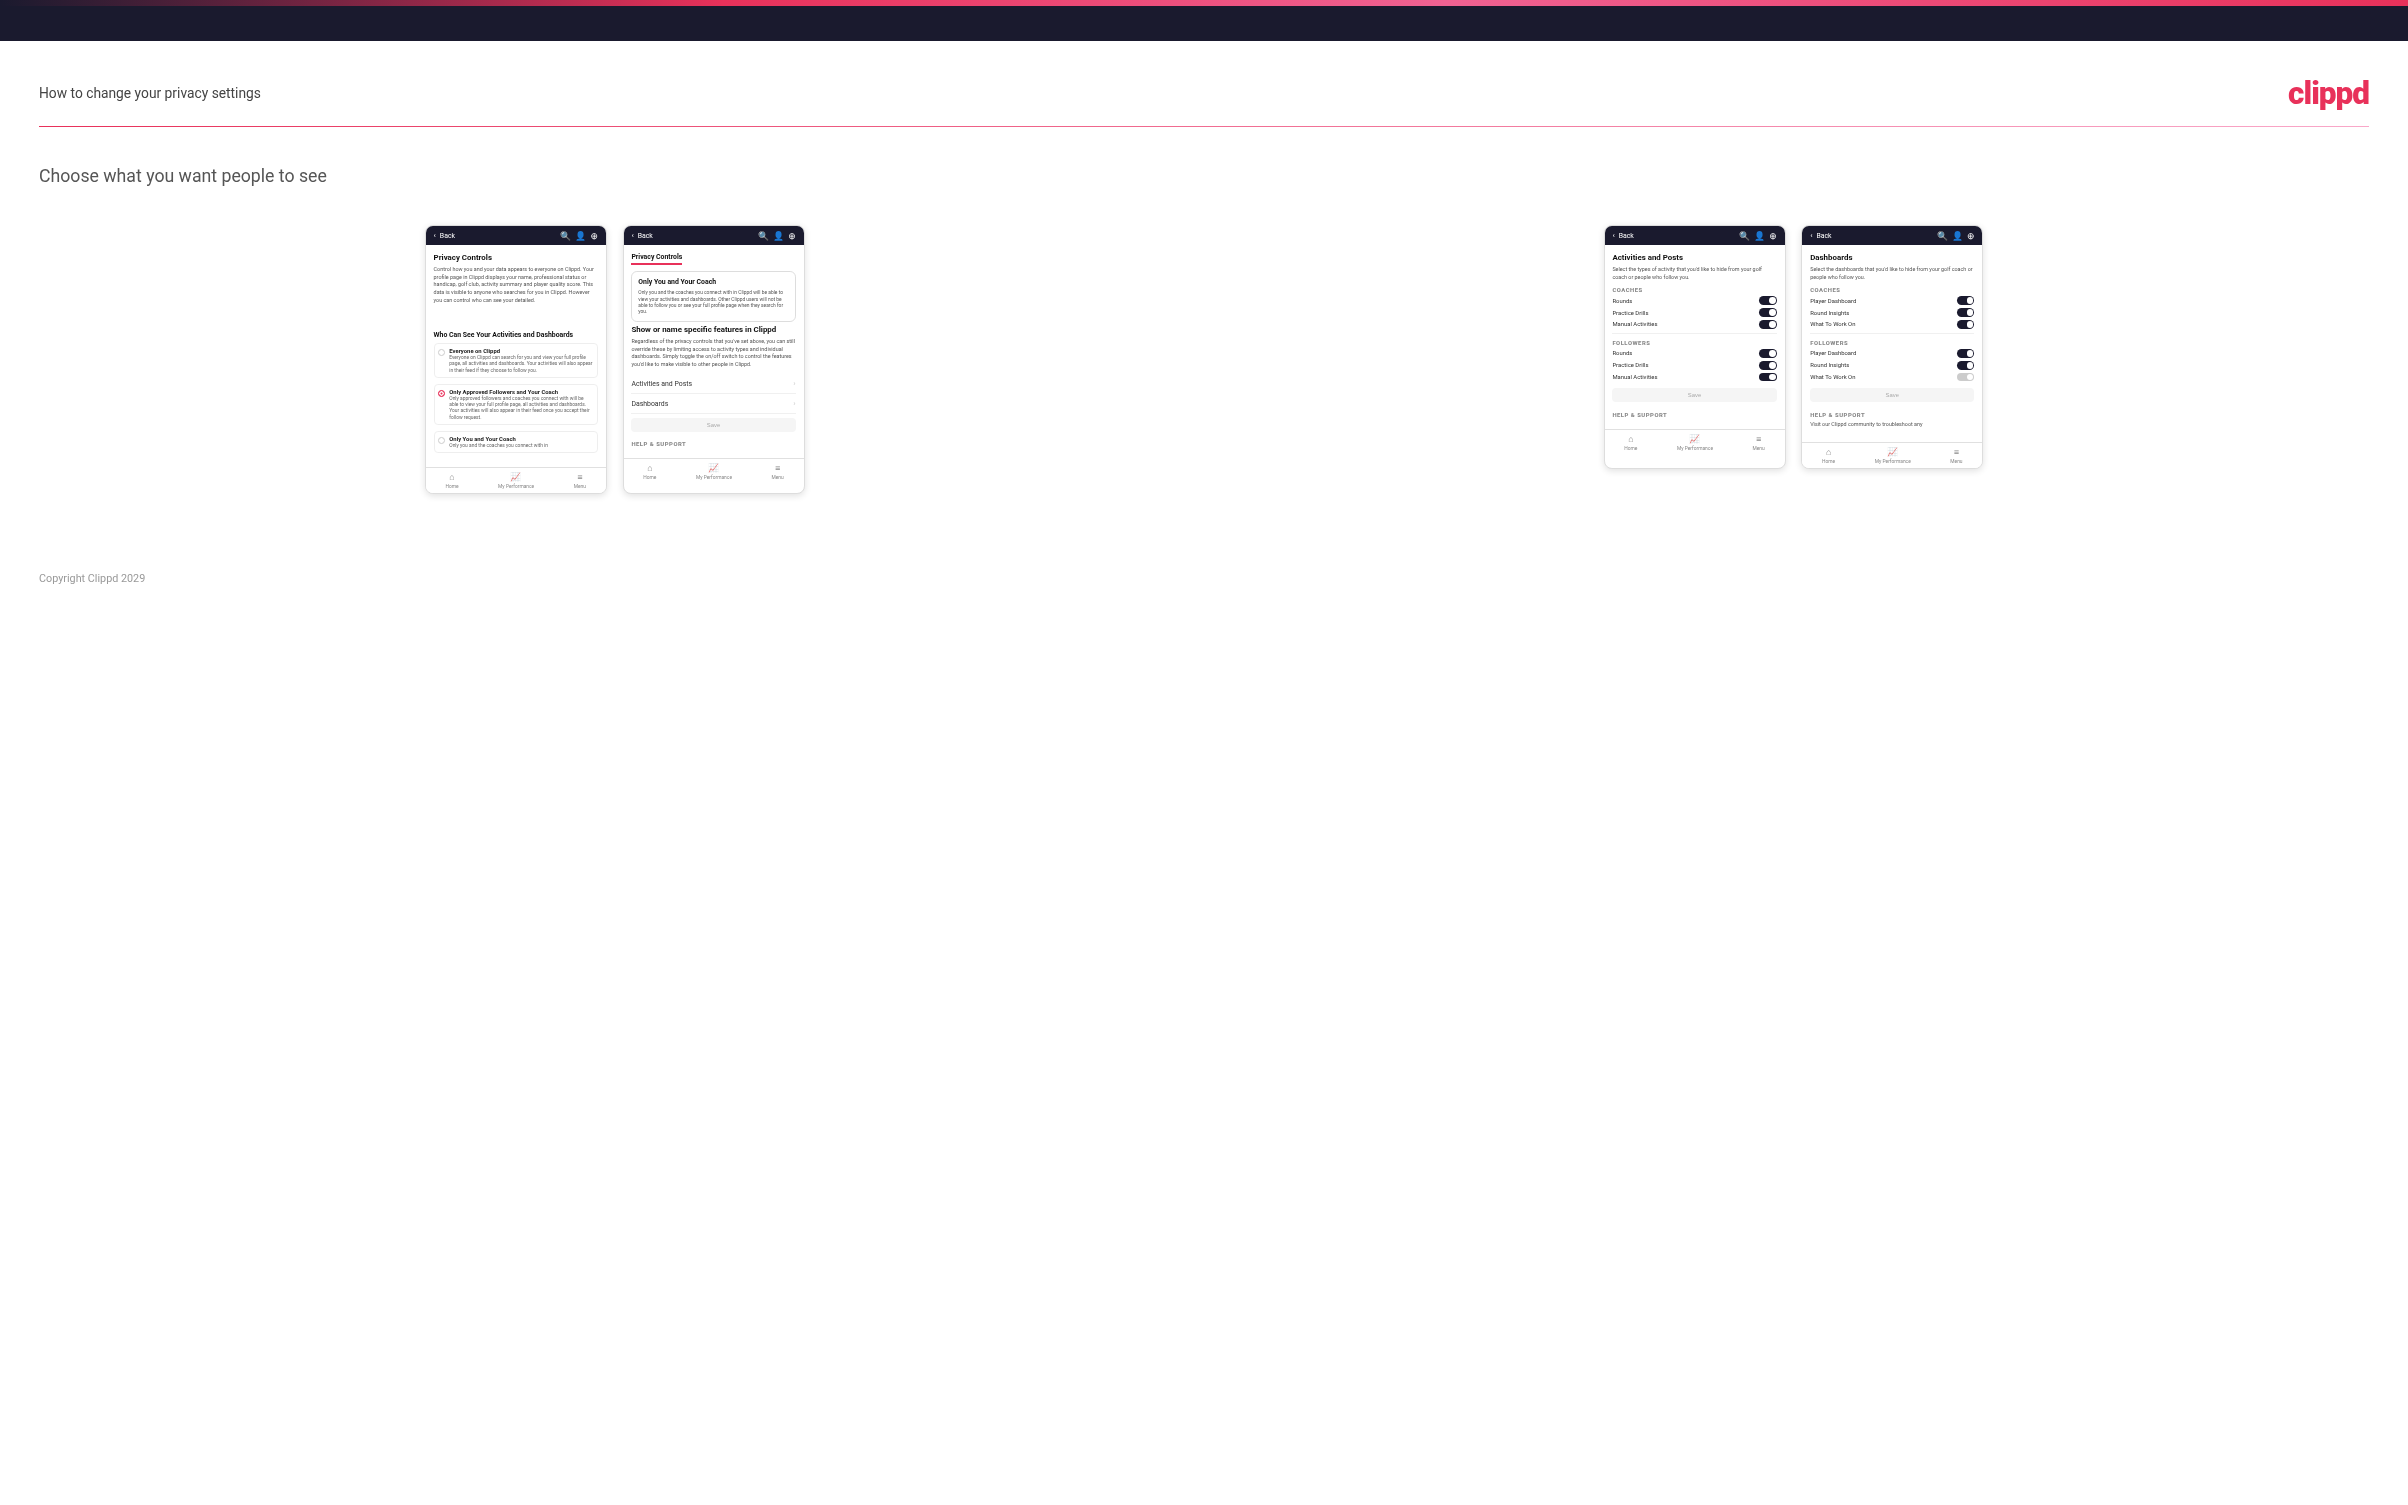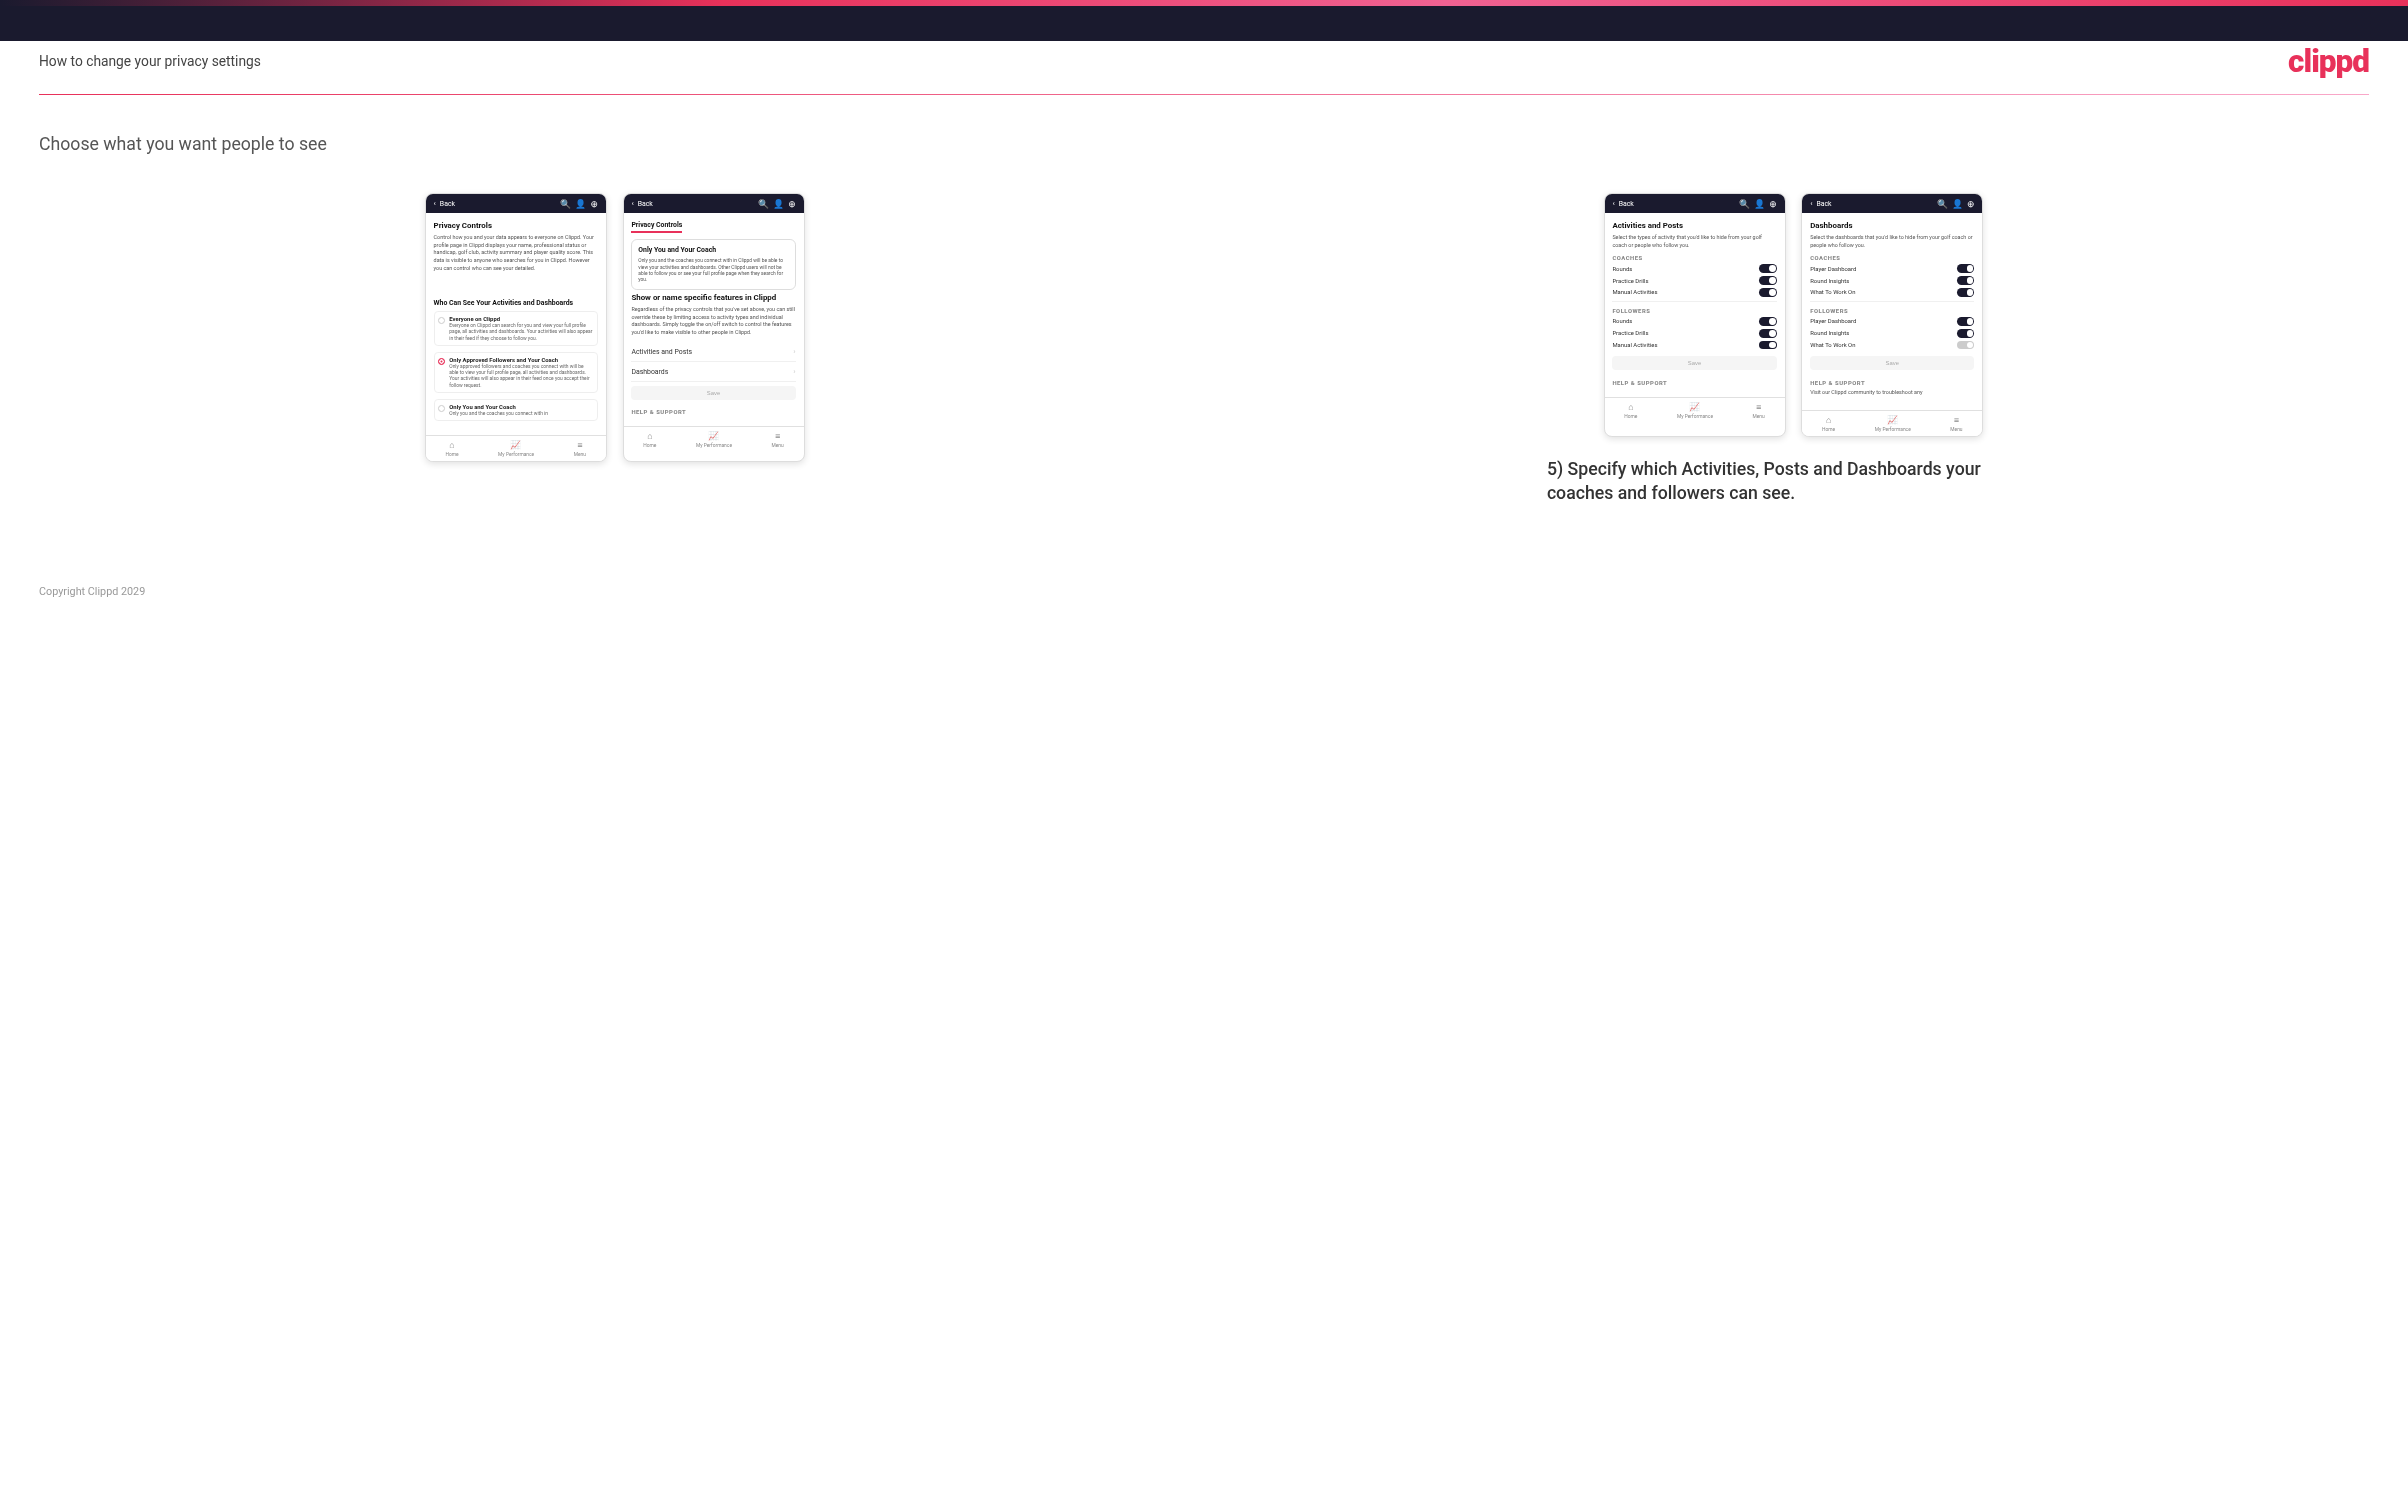--- a/index.html
+++ b/index.html
@@ -16,21 +16,21 @@
       display: flex;
       align-items: center;
       padding: 0 23.6px;
     }
 
     
     .header {
       display: flex;
       justify-content: space-between;
       align-items: center;
-      padding: 2px 39px 0 39px;
+      padding: 34px 39px 0 39px;
     }
     .header-title {
       font-size: 13.8px;
       color: #444;
     }
     .logo {
       font-size: 31.5px;
       font-weight: 900;
       color: #e8315a;
       letter-spacing: -1px;
@@ -603,21 +603,20 @@
               <span class="nav-label">My Performance</span>
             </div>
             <div class="nav-item">
               <span class="nav-icon">≡</span>
               <span class="nav-label">Menu</span>
             </div>
           </div>
         </div>
       </div>
 
-      <p class="caption-large">5) Specify which Activities, Posts and Dashboards your  coaches and followers can see.</p>
     </div>
 
   </div>
 </div>
 
 <div class="footer">
   <span>Copyright Clippd 2029</span>
 </div>
 
 

